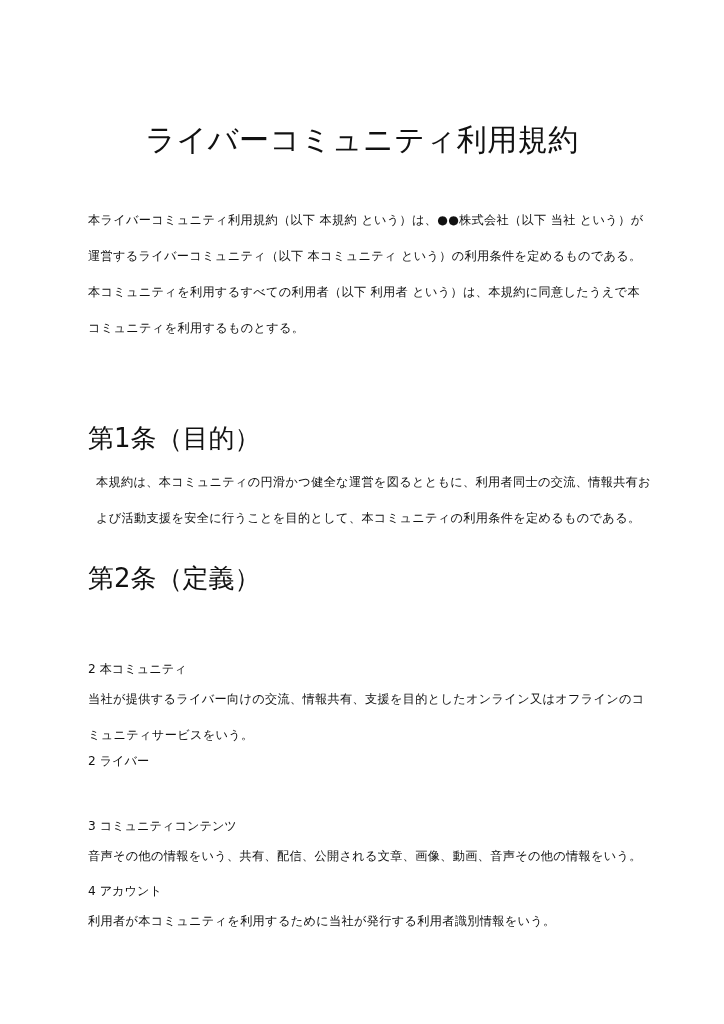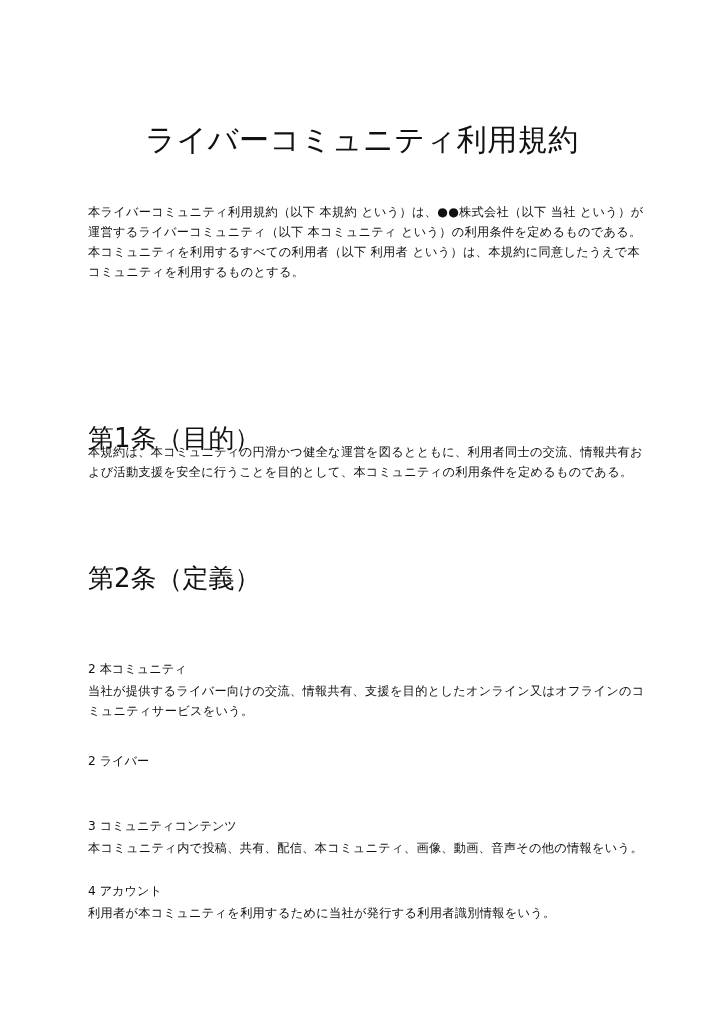--- a/index.html
+++ b/index.html
@@ -1,38 +1,38 @@
 <!DOCTYPE html>
 <html><head>
 <meta charset="utf-8">
 <style>
   html, body { margin: 0; padding: 0; background: #ffffff; }
   body { width: 724px; height: 1024px; position: relative; overflow: hidden; color: #111; font-family: "DejaVu Sans", "Liberation Sans", sans-serif; }
   .page { position: absolute; left: 0; top: 0; width: 724px; height: 984px; }
   .title { position: absolute; left: 0; width: 724px; top: 120px; text-align: center; font-size: 30px; line-height: 40px; letter-spacing: 0.5px; }
-  .para { position: absolute; left: 88px; width: 560px; font-size: 12.2px; line-height: 20px; letter-spacing: 0.3px; }
+  .para { position: absolute; left: 88px; width: 560px; font-size: 12.2px; line-height: 36px; letter-spacing: 0.3px; }
   .heading { position: absolute; left: 88px; font-size: 26px; line-height: 36px; }
   .item-title { position: absolute; left: 88px; font-size: 12.2px; line-height: 26px; }
 </style>
 </head>
 <body>
 
 <div class="page">
   <div class="title">ライバーコミュニティ利用規約</div>
 
   <div class="para" style="top:202px;">本ライバーコミュニティ利用規約（以下 本規約 という）は、●●株式会社（以下 当社 という）が運営するライバーコミュニティ（以下 本コミュニティ という）の利用条件を定めるものである。本コミュニティを利用するすべての利用者（以下 利用者 という）は、本規約に同意したうえで本コミュニティを利用するものとする。</div>
 
   <div class="heading" style="top:380px;margin-top:40px;">第1条（目的）</div>
-  <div class="para" style="top:442px;">本規約は、本コミュニティの円滑かつ健全な運営を図るとともに、利用者同士の交流、情報共有および活動支援を安全に行うことを目的として、本コミュニティの利用条件を定めるものである。</div>
+  <div class="para" style="top:464px;margin-left:8px;">本規約は、本コミュニティの円滑かつ健全な運営を図るとともに、利用者同士の交流、情報共有および活動支援を安全に行うことを目的として、本コミュニティの利用条件を定めるものである。</div>
 
   <div class="heading" style="top:560px;">第2条（定義）</div>
 
   <div class="item-title" style="top:656px;">2 本コミュニティ</div>
   <div class="para" style="top:681px;">当社が提供するライバー向けの交流、情報共有、支援を目的としたオンライン又はオフラインのコミュニティサービスをいう。</div>
 
   <div class="item-title" style="top:748px;">2 ライバー</div>
 
   <div class="item-title" style="top:813px;">3 コミュニティコンテンツ</div>
-  <div class="para" style="top:838px;">本コミュニティ内で投稿、共有、配信、本コミュニティ、画像、動画、音声その他の情報をいう。</div>
+  <div class="para" style="top:838px;">音声その他の情報をいう、共有、配信、公開される文章、画像、動画、音声その他の情報をいう。</div>
 
   <div class="item-title" style="top:878px;">4 アカウント</div>
   <div class="para" style="top:903px;">利用者が本コミュニティを利用するために当社が発行する利用者識別情報をいう。</div>
 </div>
 
 </body></html>

